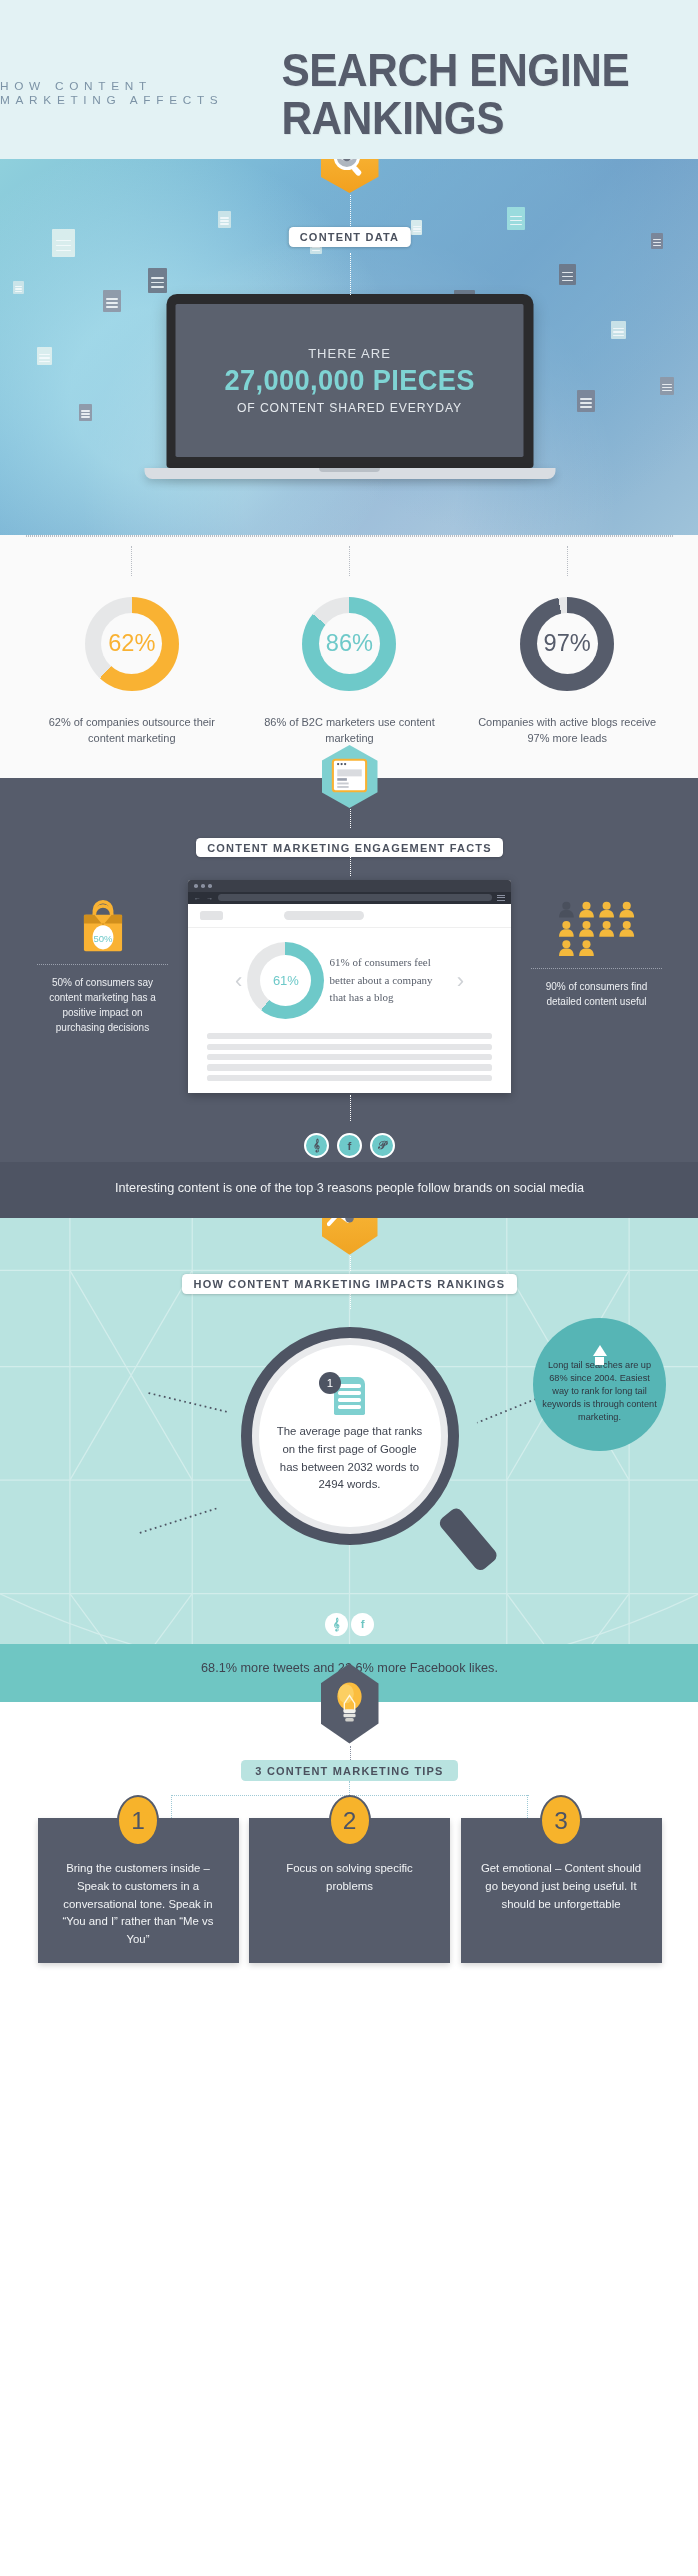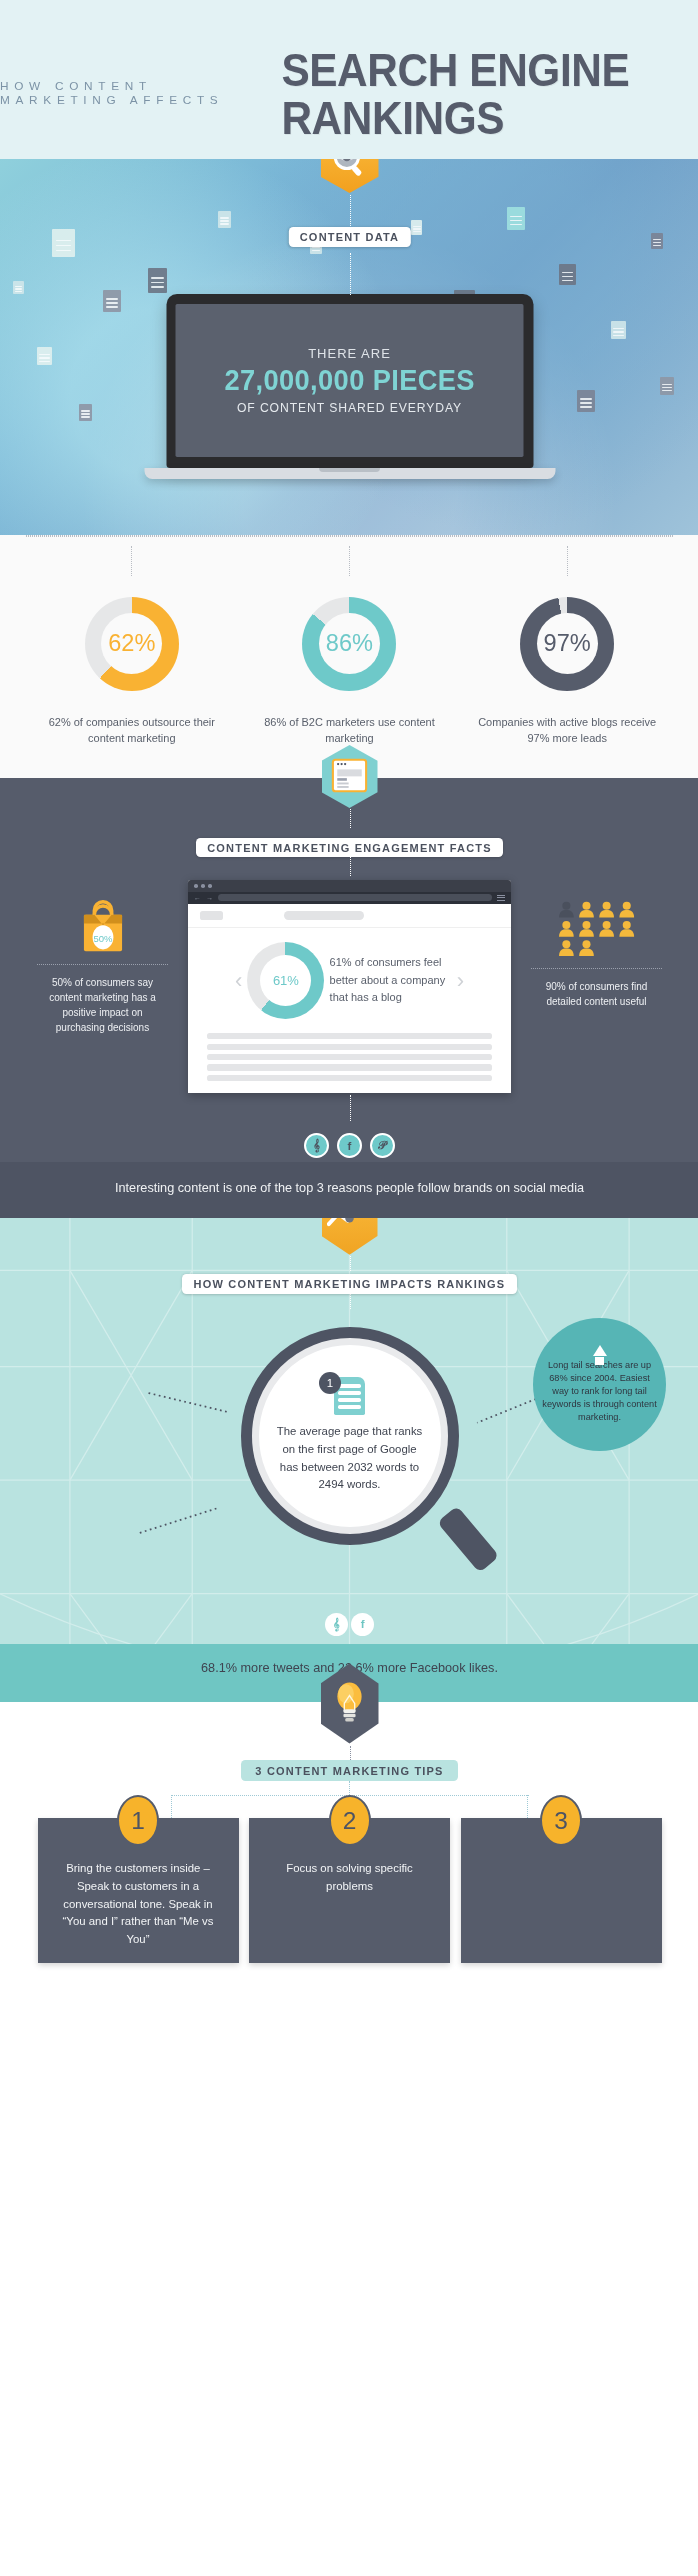--- a/index.html
+++ b/index.html
@@ -162,21 +162,21 @@
   .donut61{
     width:77px; height:77px; border-radius:50%; position:relative;
     display:flex; align-items:center; justify-content:center; flex:none;
   }
   .donut61 .hole{ position:absolute; width:51px; height:51px; background:#fff; border-radius:50%; }
   .donut61 .val{
     position:relative; z-index:2; color:#6ec9c9; font-size:13px;
     font-family:"Liberation Sans Narrow","Liberation Sans",sans-serif;
   }
   .br-txt{
-    font-family:Liberation Sans, sans-serif;
+    font-family:Liberation Serif, serif;
     font-size:11px; color:#5a606c; line-height:1.6; width:122px;
   }
   .br-foot{ padding:14px 19px 12.2px; display:flex; flex-direction:column; gap:4.4px; }
   .br-foot i{ display:block; height:6.1px; background:#e4e5e7; border-radius:2.6px; }
 
   .soc-row{ display:flex; justify-content:center; gap:7.9px; margin-top:12.2px; }
   .soc{
     width:25px; height:25px; border-radius:50%; background:#6ec9c9;
     border:2.2px solid #fff; display:flex; align-items:center; justify-content:center;
     color:#4d535f; font-size:11.4px; font-weight:bold;
@@ -704,18 +704,19 @@
         <div class="tipbox">
           <div class="tipnum">1</div>
        <div class="tiptxt">Bring the customers inside – Speak to customers in a conversational tone. Speak in “You and I” rather than “Me vs You”</div>
         </div>
         <div class="tipbox">
           <div class="tipnum">2</div>
        <div class="tiptxt">Focus on solving specific problems</div>
         </div>
         <div class="tipbox">
           <div class="tipnum">3</div>
+       <div class="tiptxt">Get emotional – Content should go beyond just being useful. It should be unforgettable</div>
         </div>
       </div>
   </section>
 
 </div>
 
 
 </body></html>

